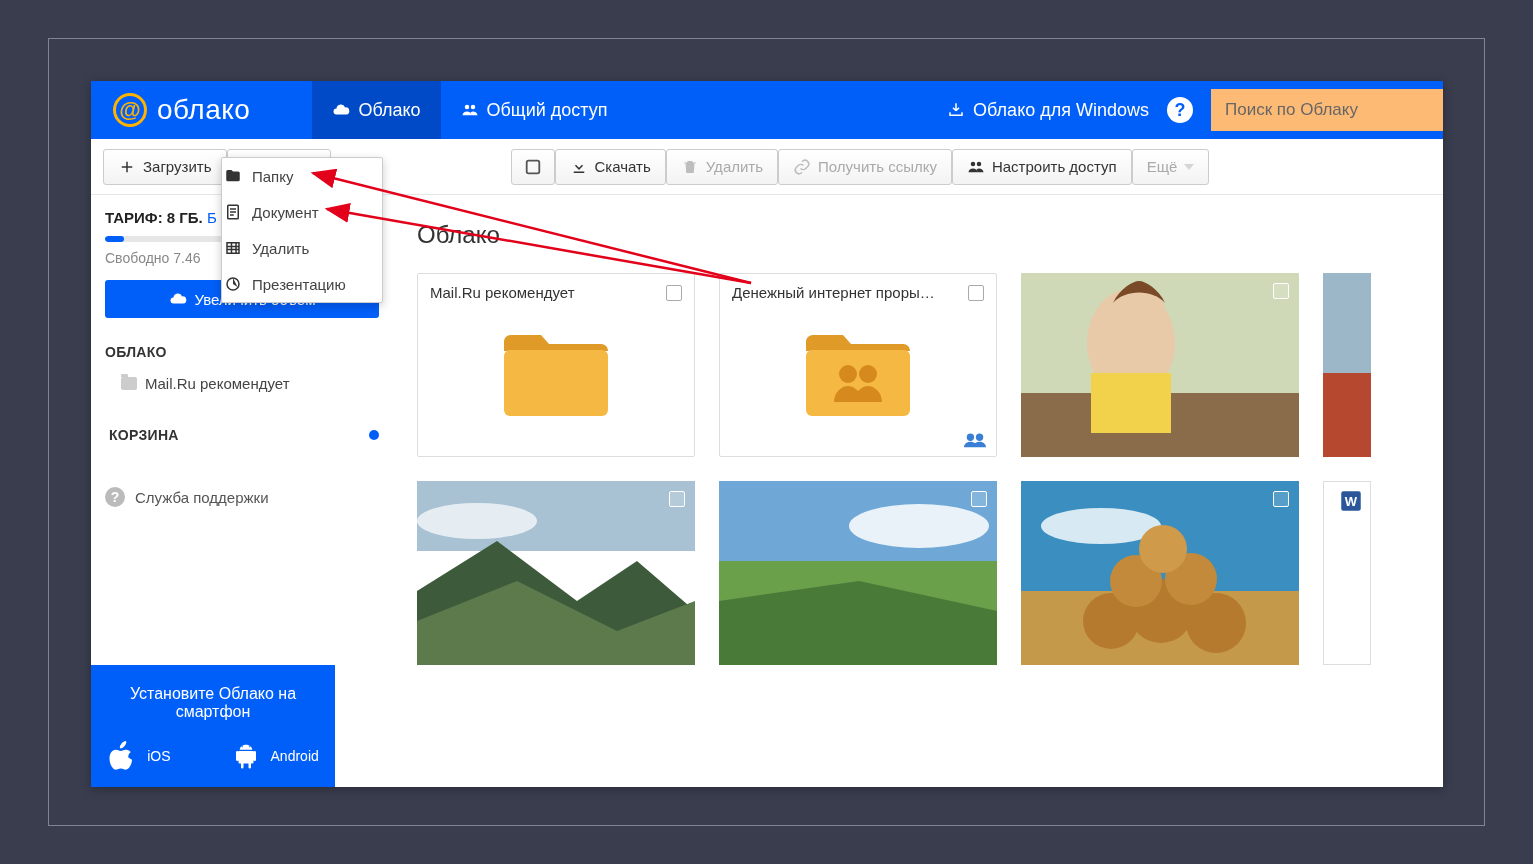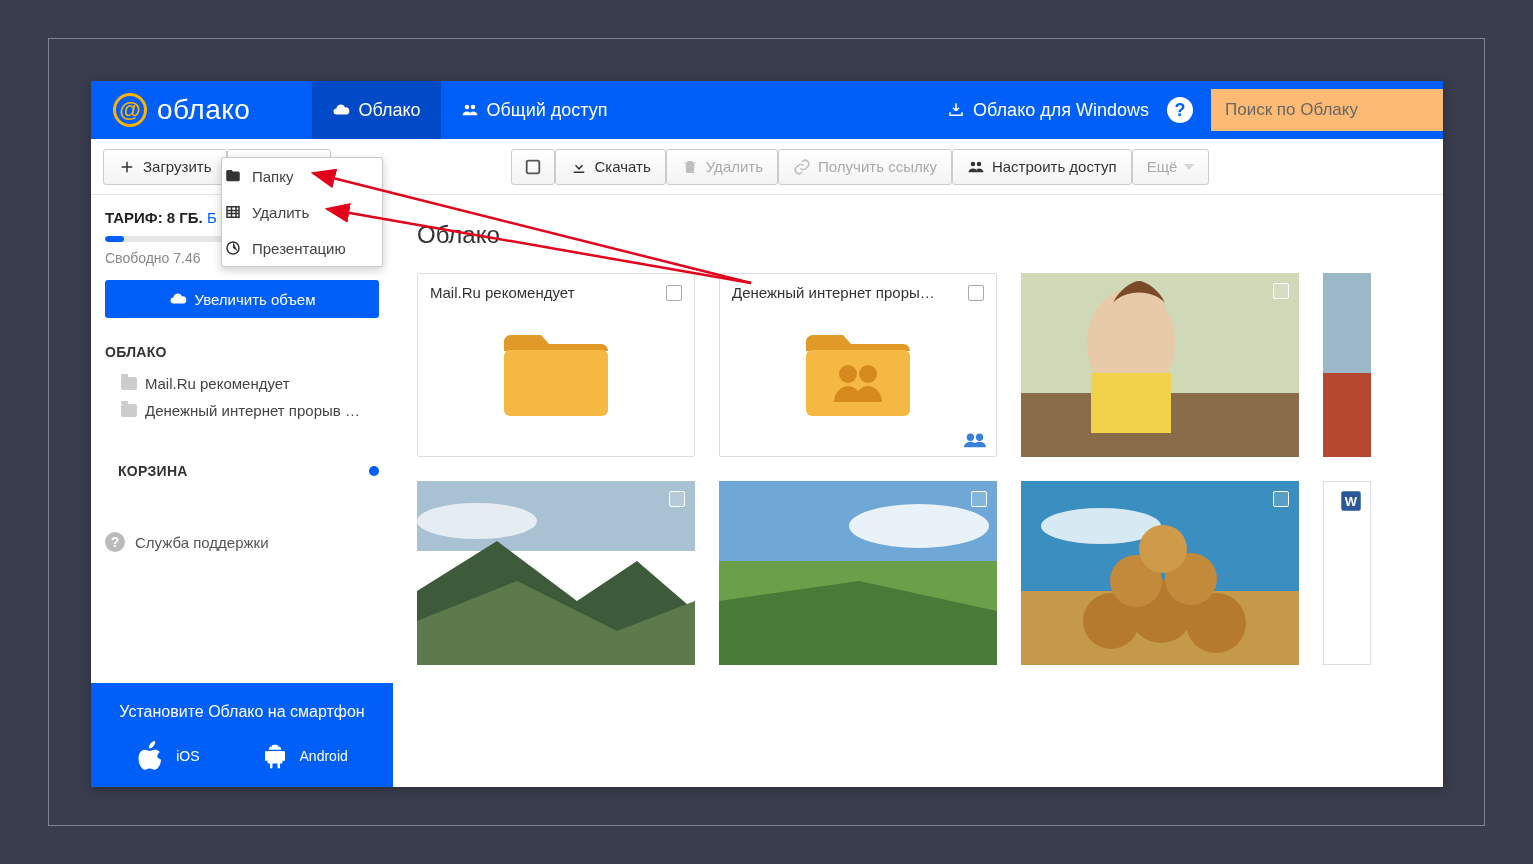--- a/index.html
+++ b/index.html
@@ -43,21 +43,21 @@
 .bigbtn { margin-top:14px; height:38px; background:#005ff9; color:#fff; border:none; border-radius:3px; width:100%; display:flex; align-items:center; justify-content:center; gap:8px; font-size:15px; cursor:pointer; }
 .sec-title { font-size:14px; font-weight:bold; color:#333; margin:26px 0 10px; letter-spacing:0.3px; }
 .tree-item { display:flex; align-items:center; gap:8px; padding:5px 0 5px 16px; font-size:15px; color:#444; cursor:pointer; }
 .tree-item .fldr { width:16px; height:13px; background:#ccc; border-radius:2px; position:relative; }
 .tree-item .fldr::before { content:""; position:absolute; top:-3px; left:0; width:7px; height:3px; background:#ccc; border-radius:1px 1px 0 0; }
 .trash-row { display:flex; align-items:center; justify-content:space-between; margin-top:26px; }
 .trash-row .dot { width:10px; height:10px; border-radius:50%; background:#005ff9; }
 .support { display:flex; align-items:center; gap:10px; font-size:15px; color:#555; margin-top:40px; cursor:pointer; }
 .q-icon { width:20px; height:20px; border-radius:50%; background:#bbb; color:#fff; display:flex; align-items:center; justify-content:center; font-size:14px; font-weight:bold; }
 
-.promo { position:absolute; left:0; bottom:0; width:302px; background:#005ff9; color:#fff; padding:20px 16px 14px; text-align:center; }
+.promo { position:absolute; left:0; bottom:0; width:244px; background:#005ff9; color:#fff; padding:20px 16px 14px; text-align:center; }
 .promo-title { font-size:16px; margin-bottom:18px; }
 .promo-icons { display:flex; justify-content:center; gap:60px; }
 .promo-col { display:flex; flex-direction:row; align-items:center; gap:10px; font-size:14px; cursor:pointer; }
 
 
 .dropdown { position:absolute; left:130px; top:76px; width:162px; background:#fff; border:1px solid #ccc; border-radius:2px; box-shadow:0 3px 10px rgba(0,0,0,0.2); z-index:20; }
 .dd-item { display:flex; align-items:center; gap:10px; padding:9px 2px; font-size:15px; color:#444; cursor:pointer; }
 
 
 .crumb { font-size:24px; color:#333; margin-bottom:24px; }
@@ -167,20 +167,27 @@
 
   <div class="dropdown">
     <div class="dd-item">
       <svg class="ic" viewBox="0 0 24 24" fill="#333">
             <path d="M3 6a2 2 0 012-2h5l2 2h7a2 2 0 012 2v9a2 2 0 01-2 2H5a2 2 0 01-2-2V6z"></path>
           </svg>
       <span>Папку</span>
     </div>
     <div class="dd-item">
       <svg class="ic" viewBox="0 0 24 24" fill="none" stroke="#333" stroke-width="2">
+            <rect x="5" y="3" width="14" height="18" rx="1"></rect>
+            <path d="M8 8h8M8 12h8M8 16h5"></path>
+          </svg>
+      <span>Документ</span>
+    </div>
+    <div class="dd-item">
+      <svg class="ic" viewBox="0 0 24 24" fill="none" stroke="#333" stroke-width="2">
             <rect x="4" y="5" width="16" height="14"></rect>
             <path d="M4 10h16M4 14h16M10 5v14M16 5v14"></path>
           </svg>
       <span>Удалить</span>
     </div>
     <div class="dd-item">
       <svg class="ic" viewBox="0 0 24 24" fill="none" stroke="#333" stroke-width="2">
             <circle cx="12" cy="12" r="8"></circle>
             <path d="M12 4v8l6 4" fill="#333" stroke="none"></path>
           </svg>
@@ -204,27 +211,23 @@
               <path d="M19 18H6a4 4 0 010-8 6 6 0 0111.5-1.5A4.5 4.5 0 0119 18z"></path>
             </svg>
         <span>Увеличить объем</span>
       </button>
 
       <div class="sec-title">ОБЛАКО</div>
       <div class="tree-item">
         <div class="fldr"></div>
         <span>Mail.Ru рекомендует</span>
       </div>
-      <div class="tree-item">
-        <div class="fldr"></div>
-        <span>Денежный интернет прорыв …</span>
-      </div>
 
       <div class="trash-row">
-        <div class="sec-title" style="margin:13px">КОРЗИНА</div>
+        <div class="sec-title" style="margin:4px">КОРЗИНА</div>
         <div class="dot"></div>
       </div>
 
       <div class="support">
         <div class="q-icon">?</div>
         <span>Служба поддержки</span>
       </div>
 
       <div class="promo">
         <div class="promo-title">Установите Облако на смартфон</div>

